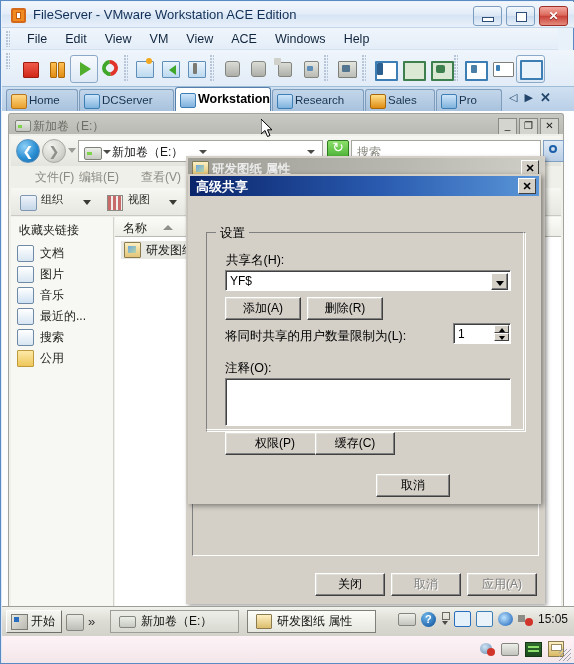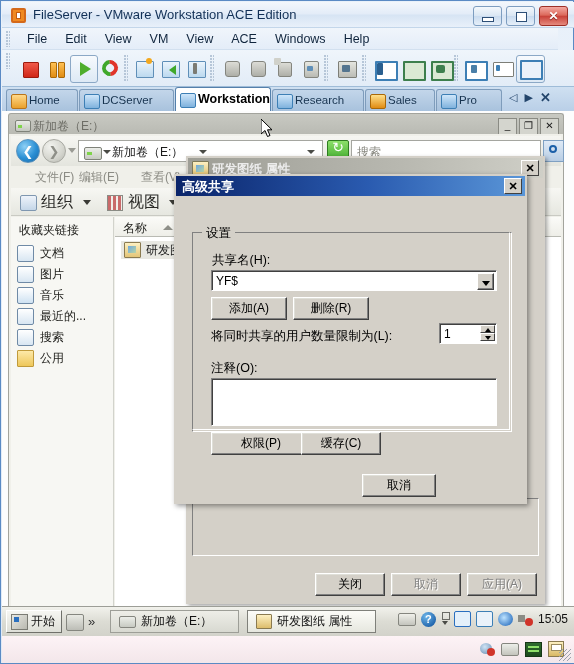--- a/index.html
+++ b/index.html
@@ -117,21 +117,21 @@
   .searchbtn{position:absolute;left:532px;top:4px;width:21px;height:22px;
     background:linear-gradient(180deg,#dfeaf6 0%,#b8cde4 100%);border:1px solid #7fa0c2;box-sizing:border-box;}
   .searchbtn::after{content:"";position:absolute;left:5px;top:4px;width:8px;height:8px;
     border:2px solid #1b5fa8;border-radius:50%;box-sizing:border-box;}
 
   .exp-menubar{position:absolute;left:2px;top:32px;width:550px;height:22px;
     background:#f0f0ea;}
   .exp-menubar span{position:absolute;top:3px;font-size:12px;color:#8b8b84;white-space:nowrap;}
   .exp-cmdbar{position:absolute;left:2px;top:54px;width:550px;height:28px;
     background:linear-gradient(180deg,#f7f7f3 0%,#e6e7e0 100%);border-bottom:1px solid #c9cac3;box-sizing:border-box;}
-  .cmd{position:absolute;top:4px;font-size:16px;color:#2b2b28;white-space:nowrap;}
+  .cmd{position:absolute;top:4px;font-size:11px;color:#2b2b28;white-space:nowrap;}
   .cmd-caret{position:absolute;top:12px;width:0;height:0;
     border-left:4px solid transparent;border-right:4px solid transparent;border-top:5px solid #3a3a35;}
 
   .exp-side{position:absolute;left:2px;top:83px;width:103px;height:487px;background:#f7f7f3;
     border-right:1px solid #d2d3cc;box-sizing:border-box;}
   .side-head{position:absolute;left:8px;top:5px;font-size:12px;color:#23231f;}
   .side-item{position:absolute;left:6px;height:20px;display:flex;align-items:center;gap:6px;
     font-size:12px;color:#23231f;white-space:nowrap;}
   .side-ico{width:15px;height:15px;border:1px solid #6f8aa6;border-radius:2px;
     background:linear-gradient(180deg,#ffffff 0%,#d8e6f2 100%);position:relative;flex:none;}
@@ -499,21 +499,21 @@
         </div>
         <div class="xbtn" style="right:4px;top:2px">✕</div>
         <div class="prop-panel"></div>
         <div class="prop-btnrow">
           <div class="w95btn">关闭</div>
           <div class="w95btn disabled">取消</div>
           <div class="w95btn disabled">应用(A)</div>
         </div>
       </div>
 
-      <div class="advdlg" style="left:172px;top:63px;">
+      <div class="advdlg" style="left:186px;top:63px;">
         <div class="advdlg-tb">
           <div class="atitle">高级共享</div>
         </div>
         <div class="xbtn" style="right:3px;top:2px">✕</div>
 
 
         <div class="grpbox"></div>
         <div class="grplabel">设置</div>
 
         <div class="fieldlabel" style="left:36px;top:76px">共享名(H):</div>

